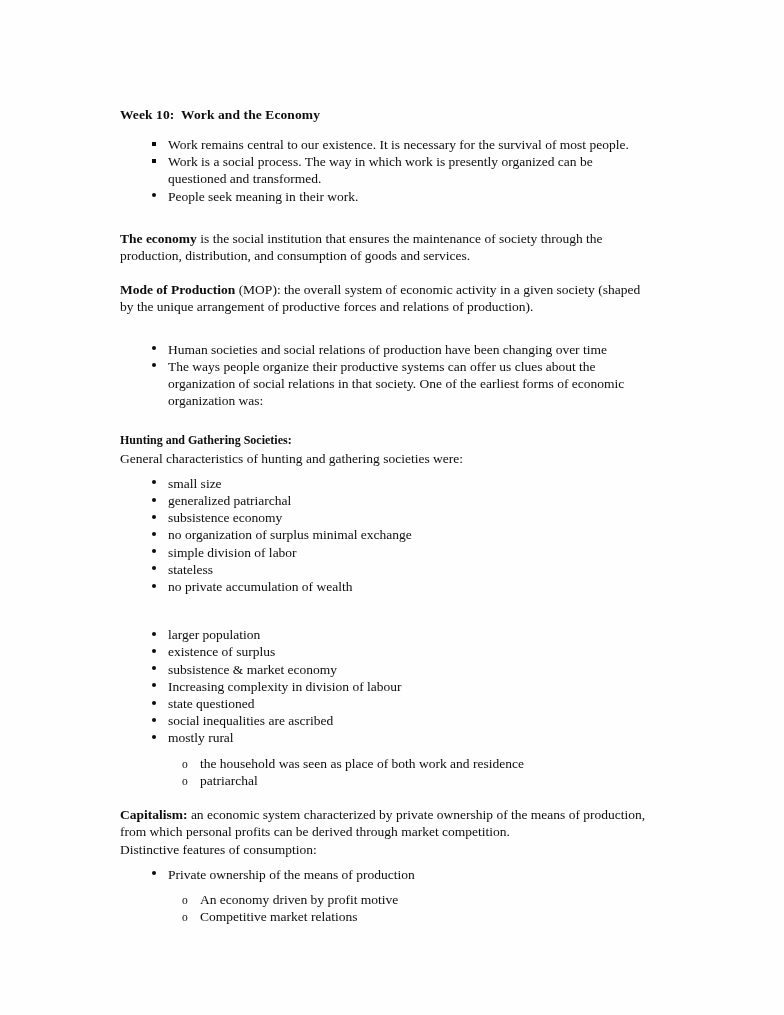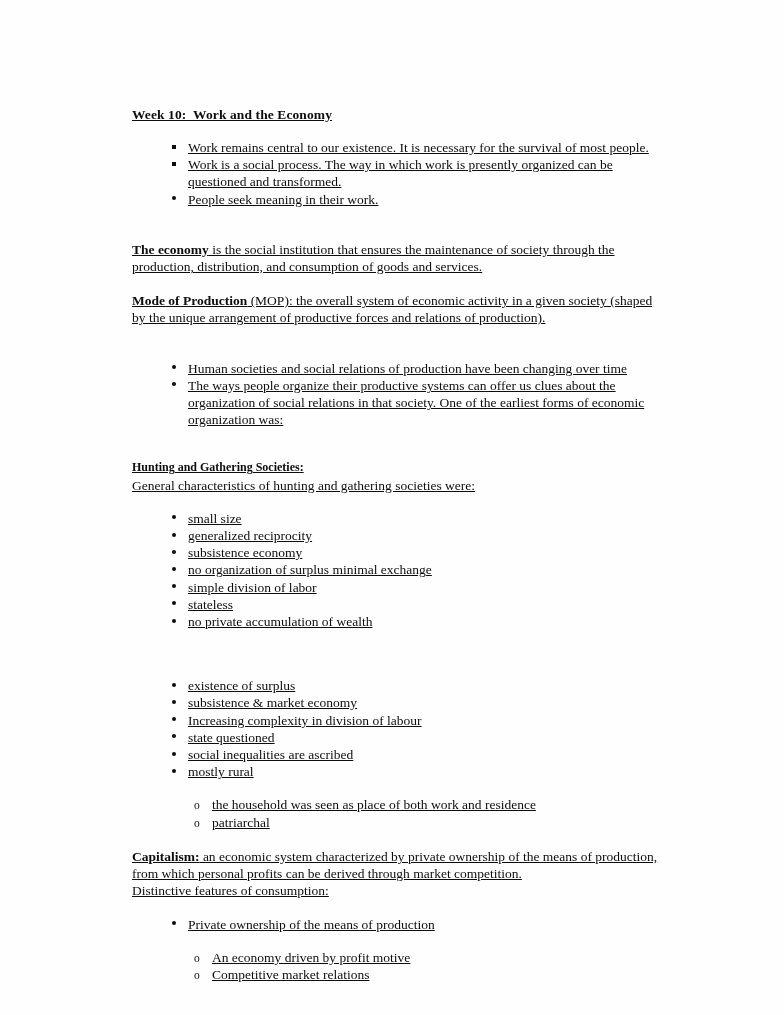--- a/index.html
+++ b/index.html
@@ -11,24 +11,23 @@
     position: relative;
     width: 784px;
     height: 1015px;
     background: #fefefe;
     overflow: hidden;
     font-family: "Liberation Serif", "DejaVu Serif", serif;
     color: #0d0d0d;
   }
   .content {
     position: absolute;
-    left: 132px;
+    left: 120px;
     top: 106px;
     width: 536px;
-    text-decoration: underline;
   }
   .doc-title {
     font-size: 13.5px;
     font-weight: bold;
     line-height: 17px;
     letter-spacing: 0.1px;
     margin: 0 0 13px 0;
     white-space: pre;
   }
   p.para {
@@ -44,21 +43,21 @@
   .gap-md { height: 15px; }
   .gap-lg { height: 17px; }
   .sec-head {
     font-size: 12px;
     font-weight: bold;
     line-height: 17.2px;
     margin: 0;
   }
   ul.lvl1 {
     list-style: none;
-    margin: 16px;
+    margin: 8px;
     padding: 0;
   }
   ul.lvl1 > li {
     position: relative;
     font-size: 13.5px;
     line-height: 17.2px;
     padding-left: 40px;
     margin: 0;
   }
   ul.lvl1 > li > .bullet {
@@ -155,21 +154,21 @@
     <p class="sec-head">Hunting and Gathering Societies:</p>
     <p class="para">General characteristics of hunting and gathering societies were:</p>
 
     <ul class="lvl1">
       <li>
         <span class="bullet disc"></span>
         <span>small size</span>
       </li>
       <li>
         <span class="bullet disc"></span>
-        <span>generalized reciprocity</span>
+        <span>generalized patriarchal</span>
       </li>
       <li>
         <span class="bullet disc"></span>
         <span>subsistence economy</span>
       </li>
       <li>
         <span class="bullet disc"></span>
         <span>no organization of surplus minimal exchange</span>
       </li>
       <li>
@@ -183,20 +182,24 @@
       <li>
         <span class="bullet disc"></span>
         <span>no private accumulation of wealth</span>
       </li>
     </ul>
 
     <div class="gap-md"></div>
 
 
     <ul class="lvl1">
+      <li>
+        <span class="bullet disc"></span>
+        <span>larger population</span>
+      </li>
       <li>
         <span class="bullet disc"></span>
         <span>existence of surplus</span>
       </li>
       <li>
         <span class="bullet disc"></span>
         <span>subsistence &amp; market economy</span>
       </li>
       <li>
         <span class="bullet disc"></span>

